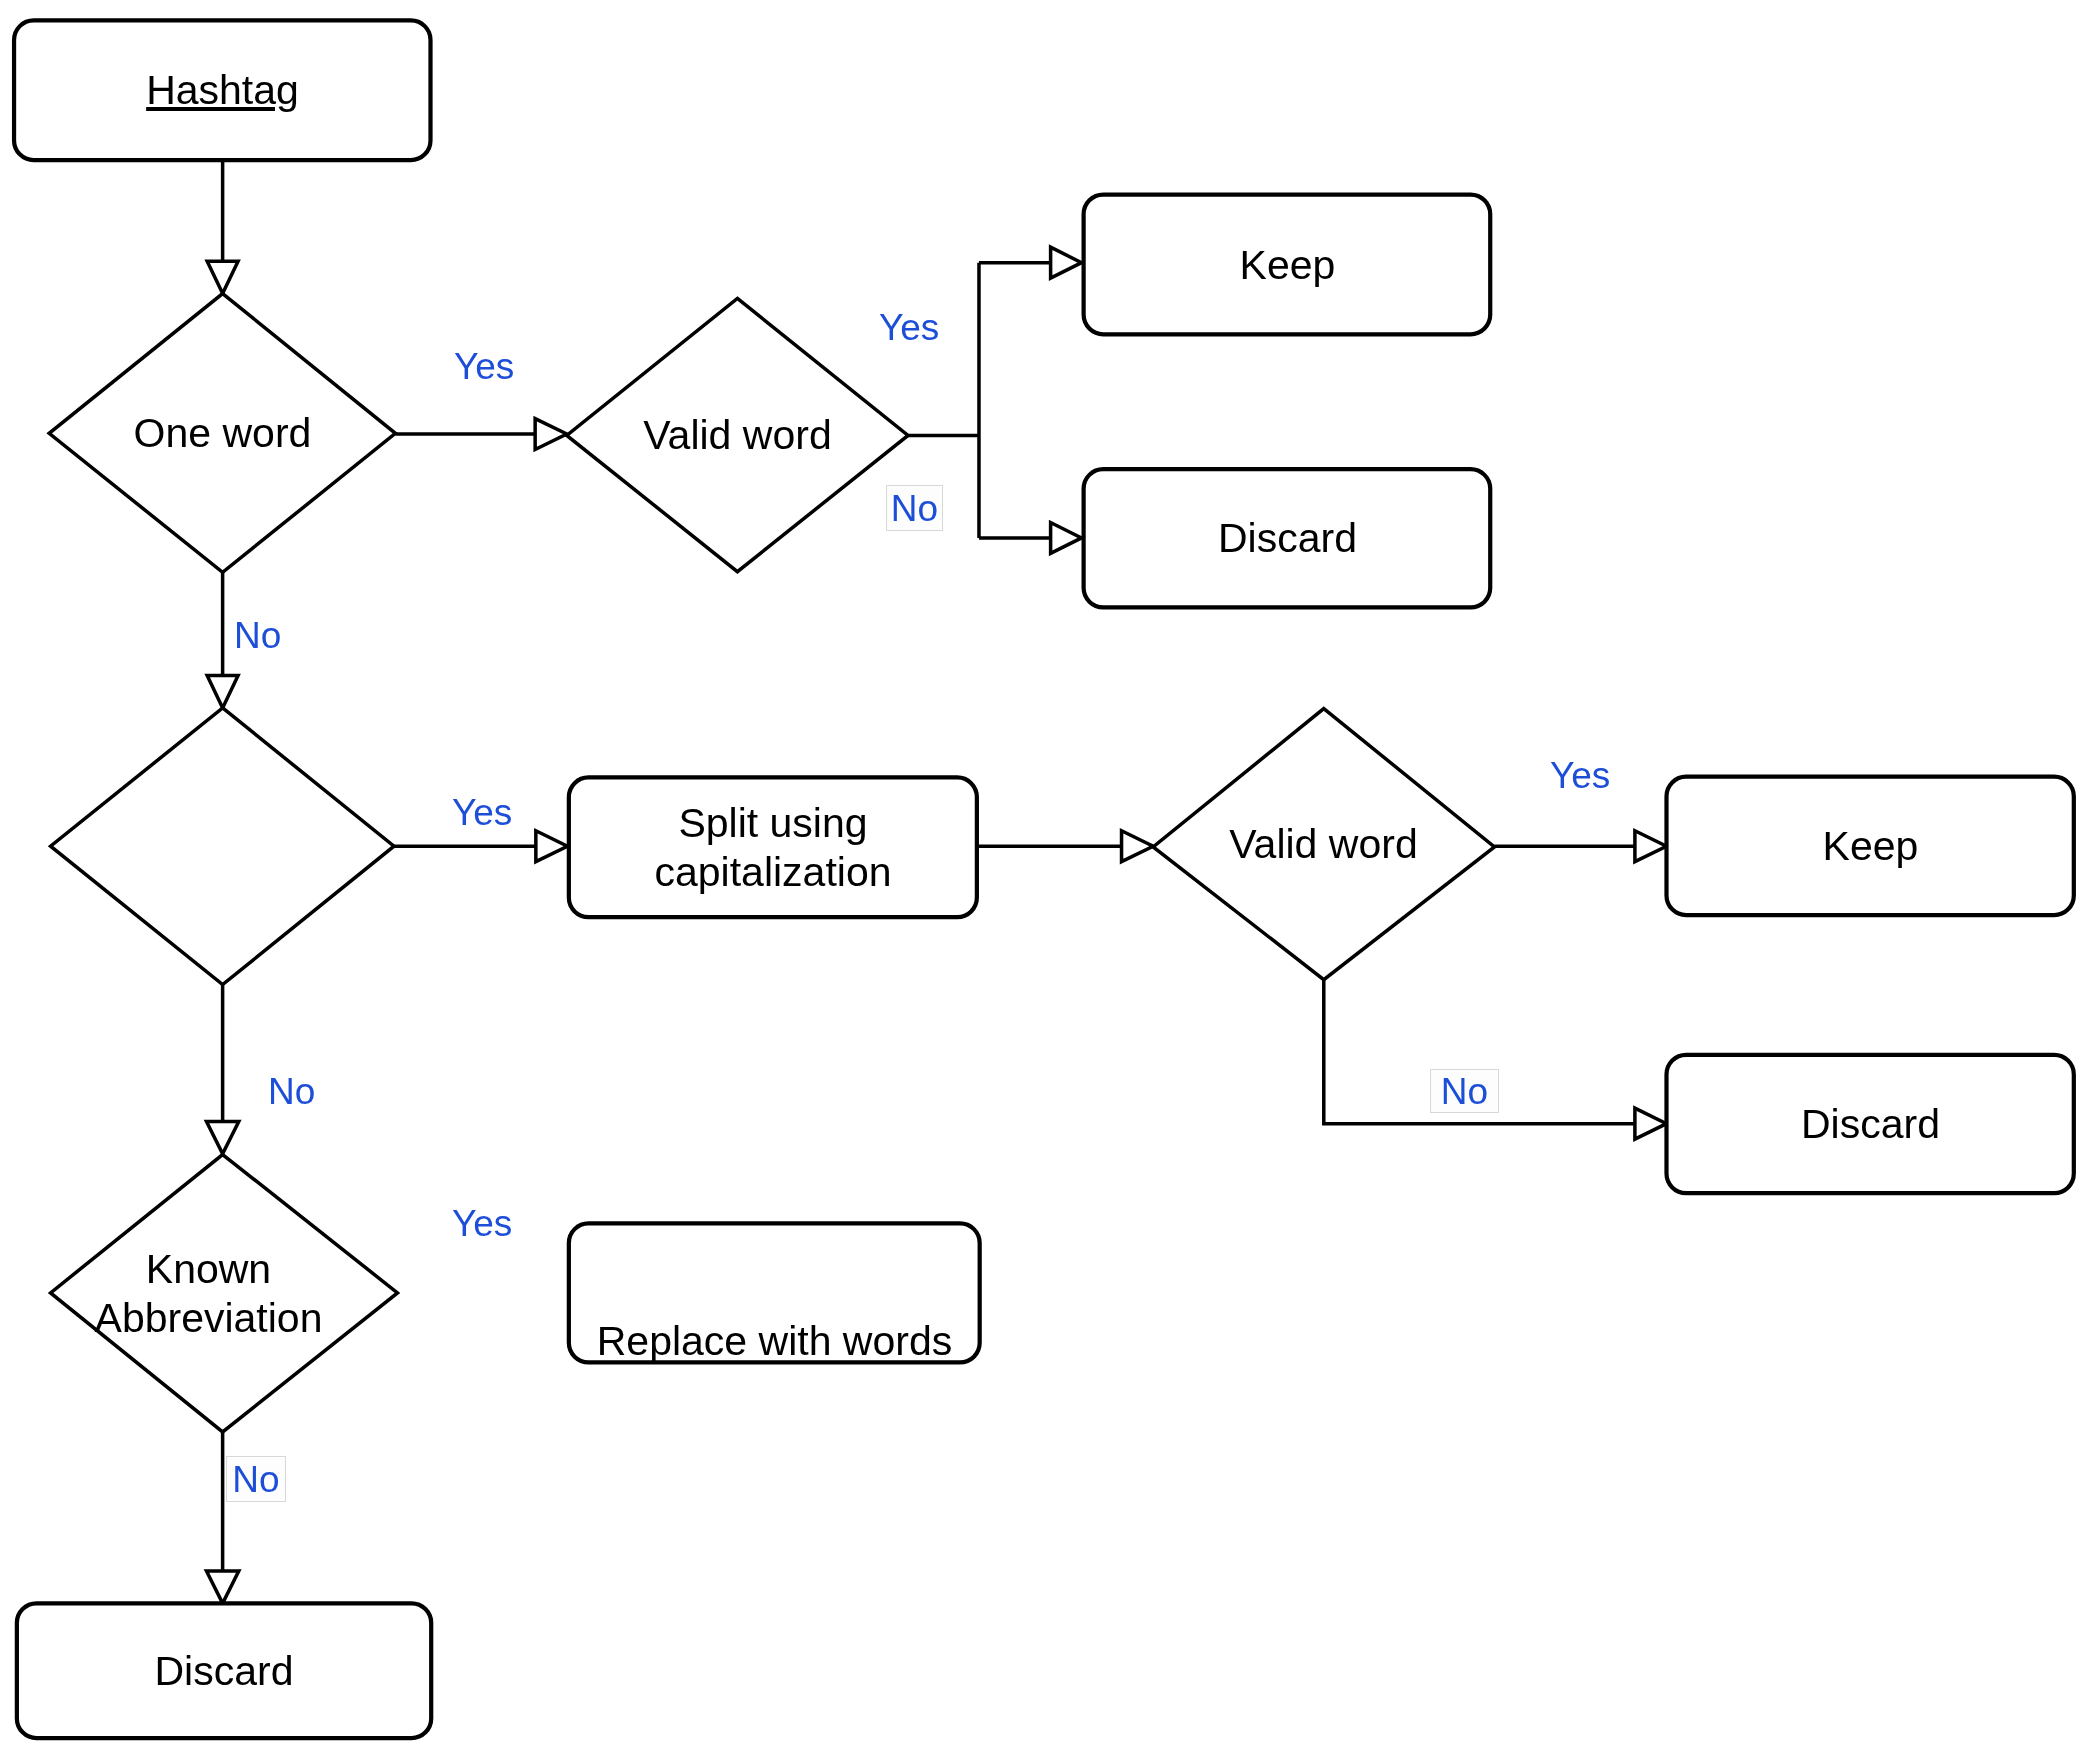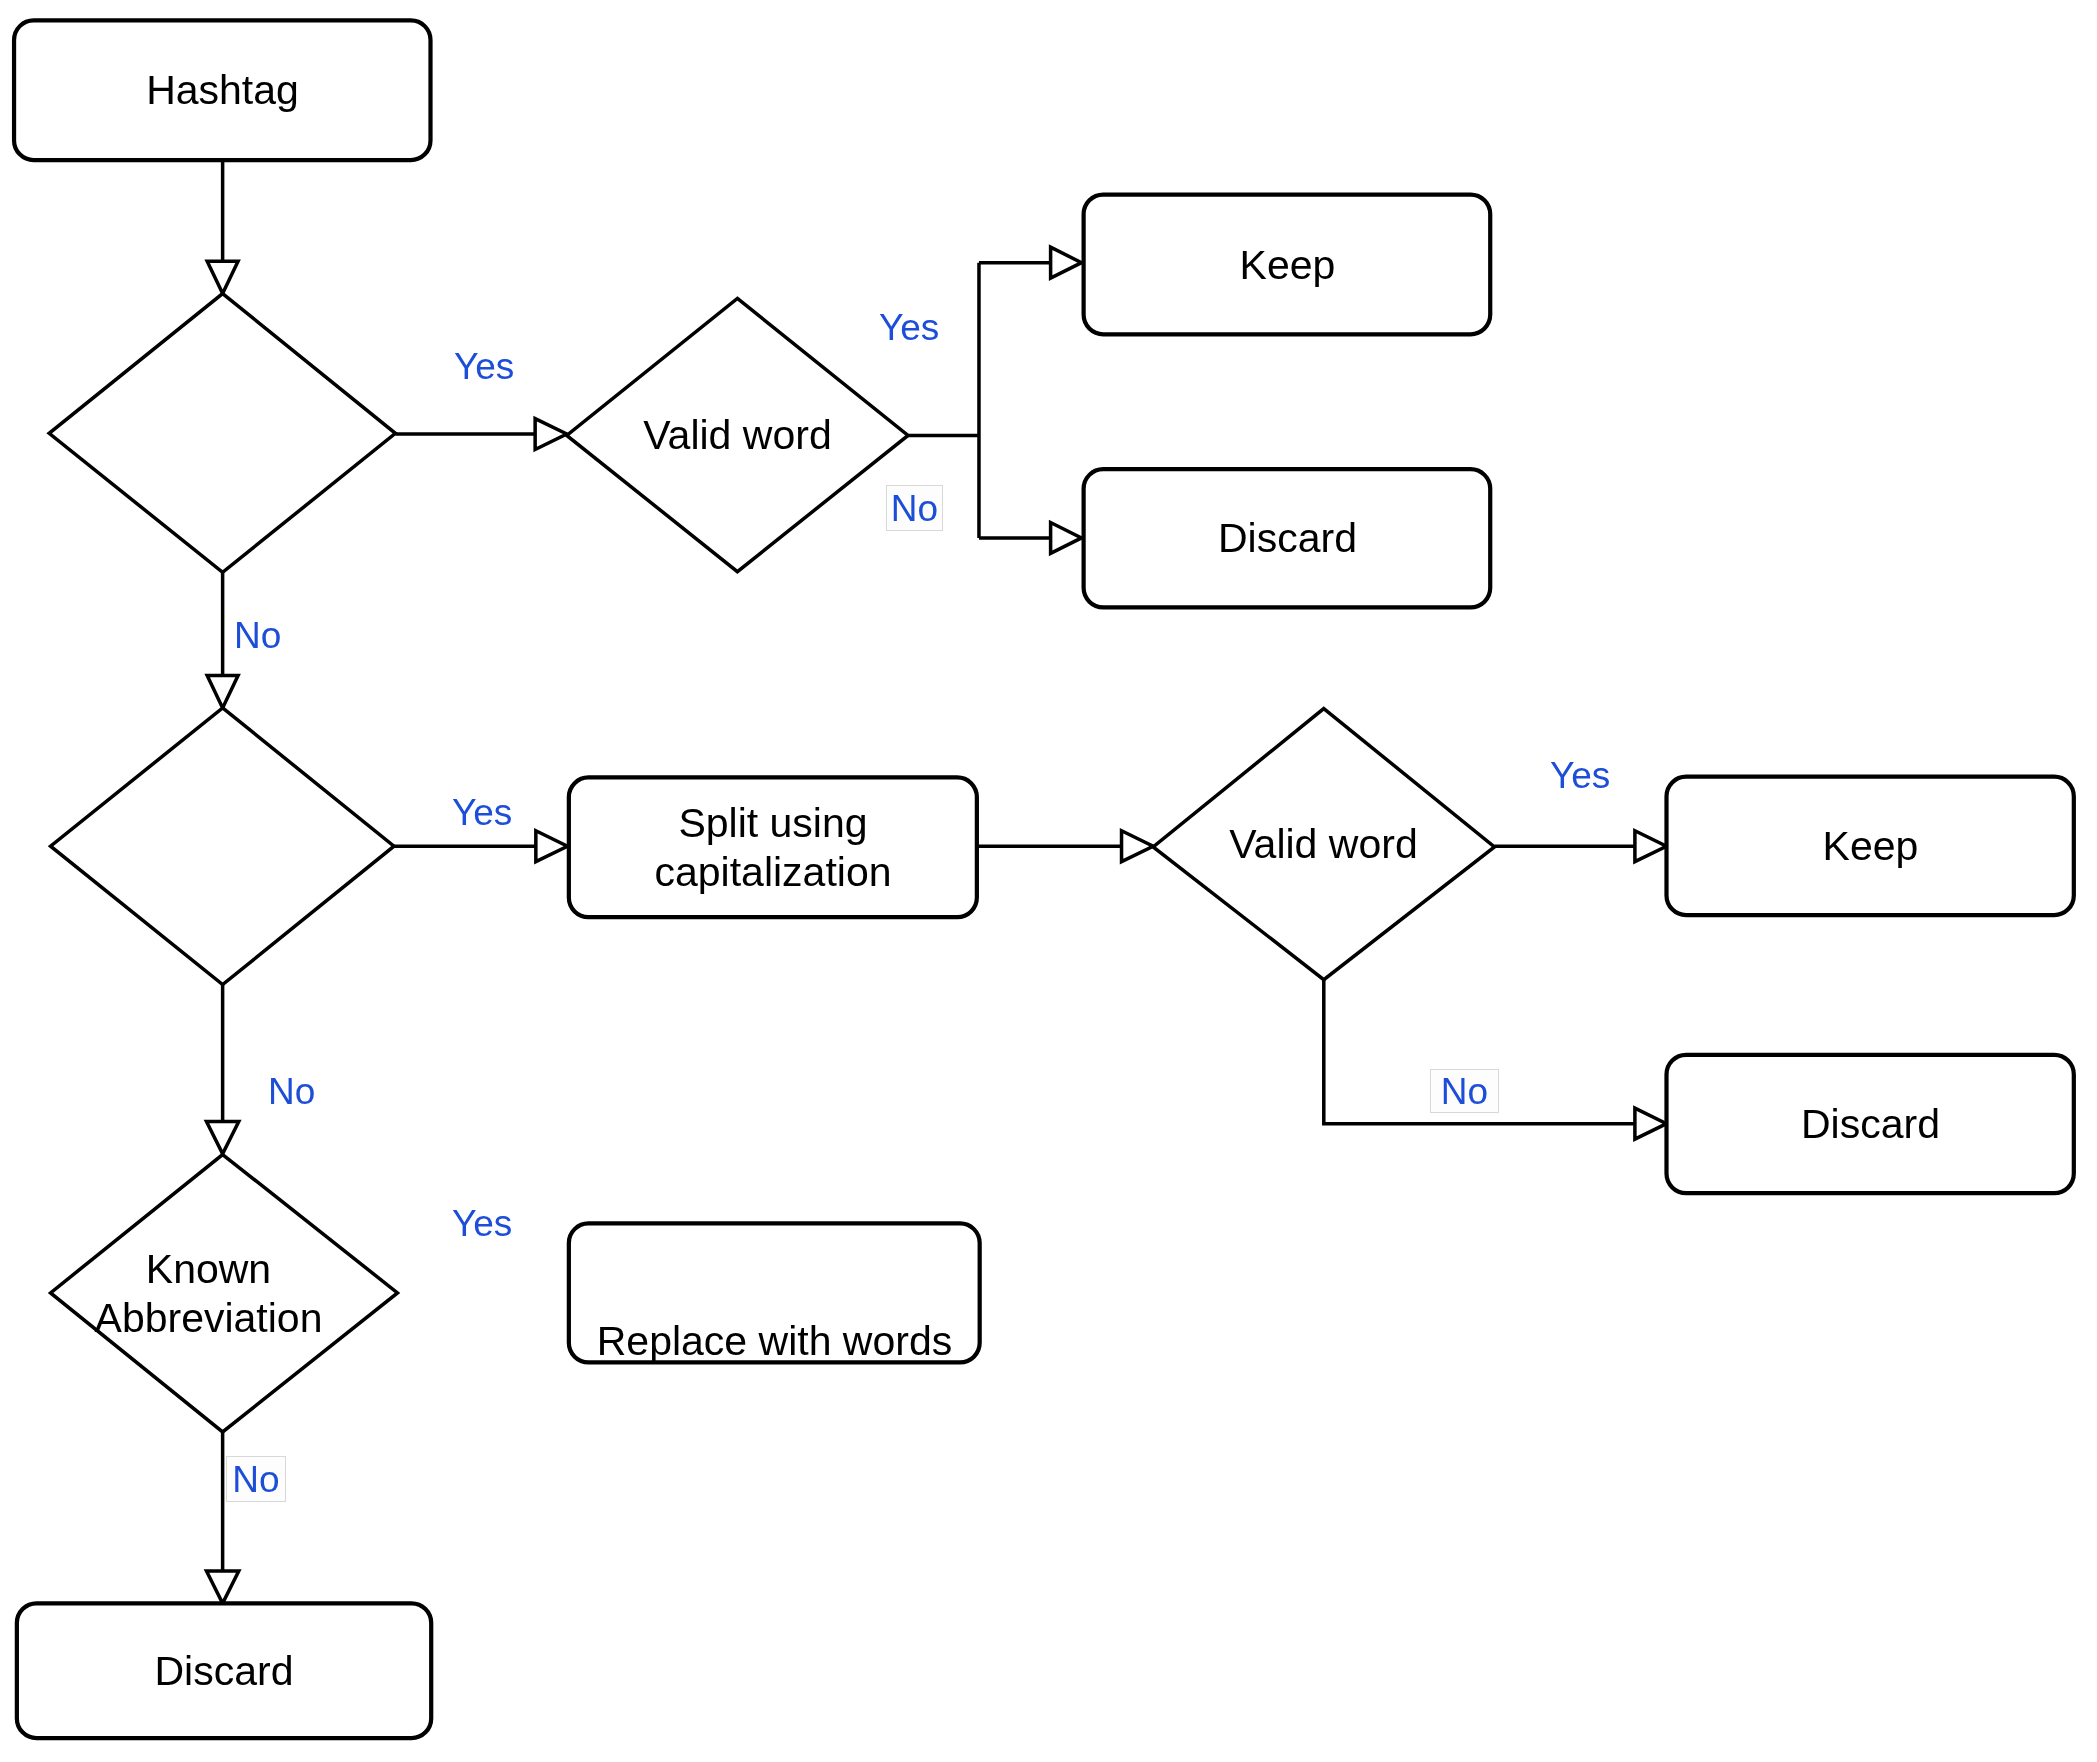--- a/index.html
+++ b/index.html
@@ -59,21 +59,22 @@
     <rect x="810" y="1742" width="585" height="198" rx="28" fill="#fff" stroke="#000" stroke-width="6"></rect>
     <rect x="24" y="2283" width="590" height="192" rx="28" fill="#fff" stroke="#000" stroke-width="6"></rect>
 
     <polygon points="317,418 563,617 317,815 70,617" fill="#fff" stroke="#000" stroke-width="5"></polygon>
     <polygon points="1050,425 1293,620 1050,814 807,620" fill="#fff" stroke="#000" stroke-width="5"></polygon>
     <polygon points="317,1008 561,1205 317,1402 72,1205" fill="#fff" stroke="#000" stroke-width="5"></polygon>
     <polygon points="1885,1009 2128,1206 1885,1395 1642,1206" fill="#fff" stroke="#000" stroke-width="5"></polygon>
     <polygon points="317,1644 566,1841 317,2039 72,1841" fill="#fff" stroke="#000" stroke-width="5"></polygon>
   </svg>
 
-  <div class="node-label" style="left:14px;top:20.4px;width:417px;height:140px;">Hashtag</div>
+  <div class="node-label" style="left:14px;top:20.4px;width:417px;height:140px;text-decoration:underline;">Hashtag</div>
+  <div class="node-label" style="left:49px;top:294px;width:347px;height:279px;">One word</div>
   <div class="node-label" style="left:567px;top:299px;width:341px;height:273px;">Valid word</div>
   <div class="node-label" style="left:1084px;top:195px;width:407px;height:140px;">Keep</div>
   <div class="node-label" style="left:1084px;top:469px;width:407px;height:138px;">Discard</div>
   <div class="node-label" style="left:569px;top:778px;width:408px;height:140px;">
     <div>Split using</div>
     <div>capitalization</div>
   </div>
   <div class="node-label" style="left:1153px;top:709px;width:341px;height:271px;">Valid word</div>
   <div class="node-label" style="left:1667px;top:777px;width:407px;height:138px;">Keep</div>
   <div class="node-label" style="left:1667px;top:1055px;width:407px;height:138px;">Discard</div>

